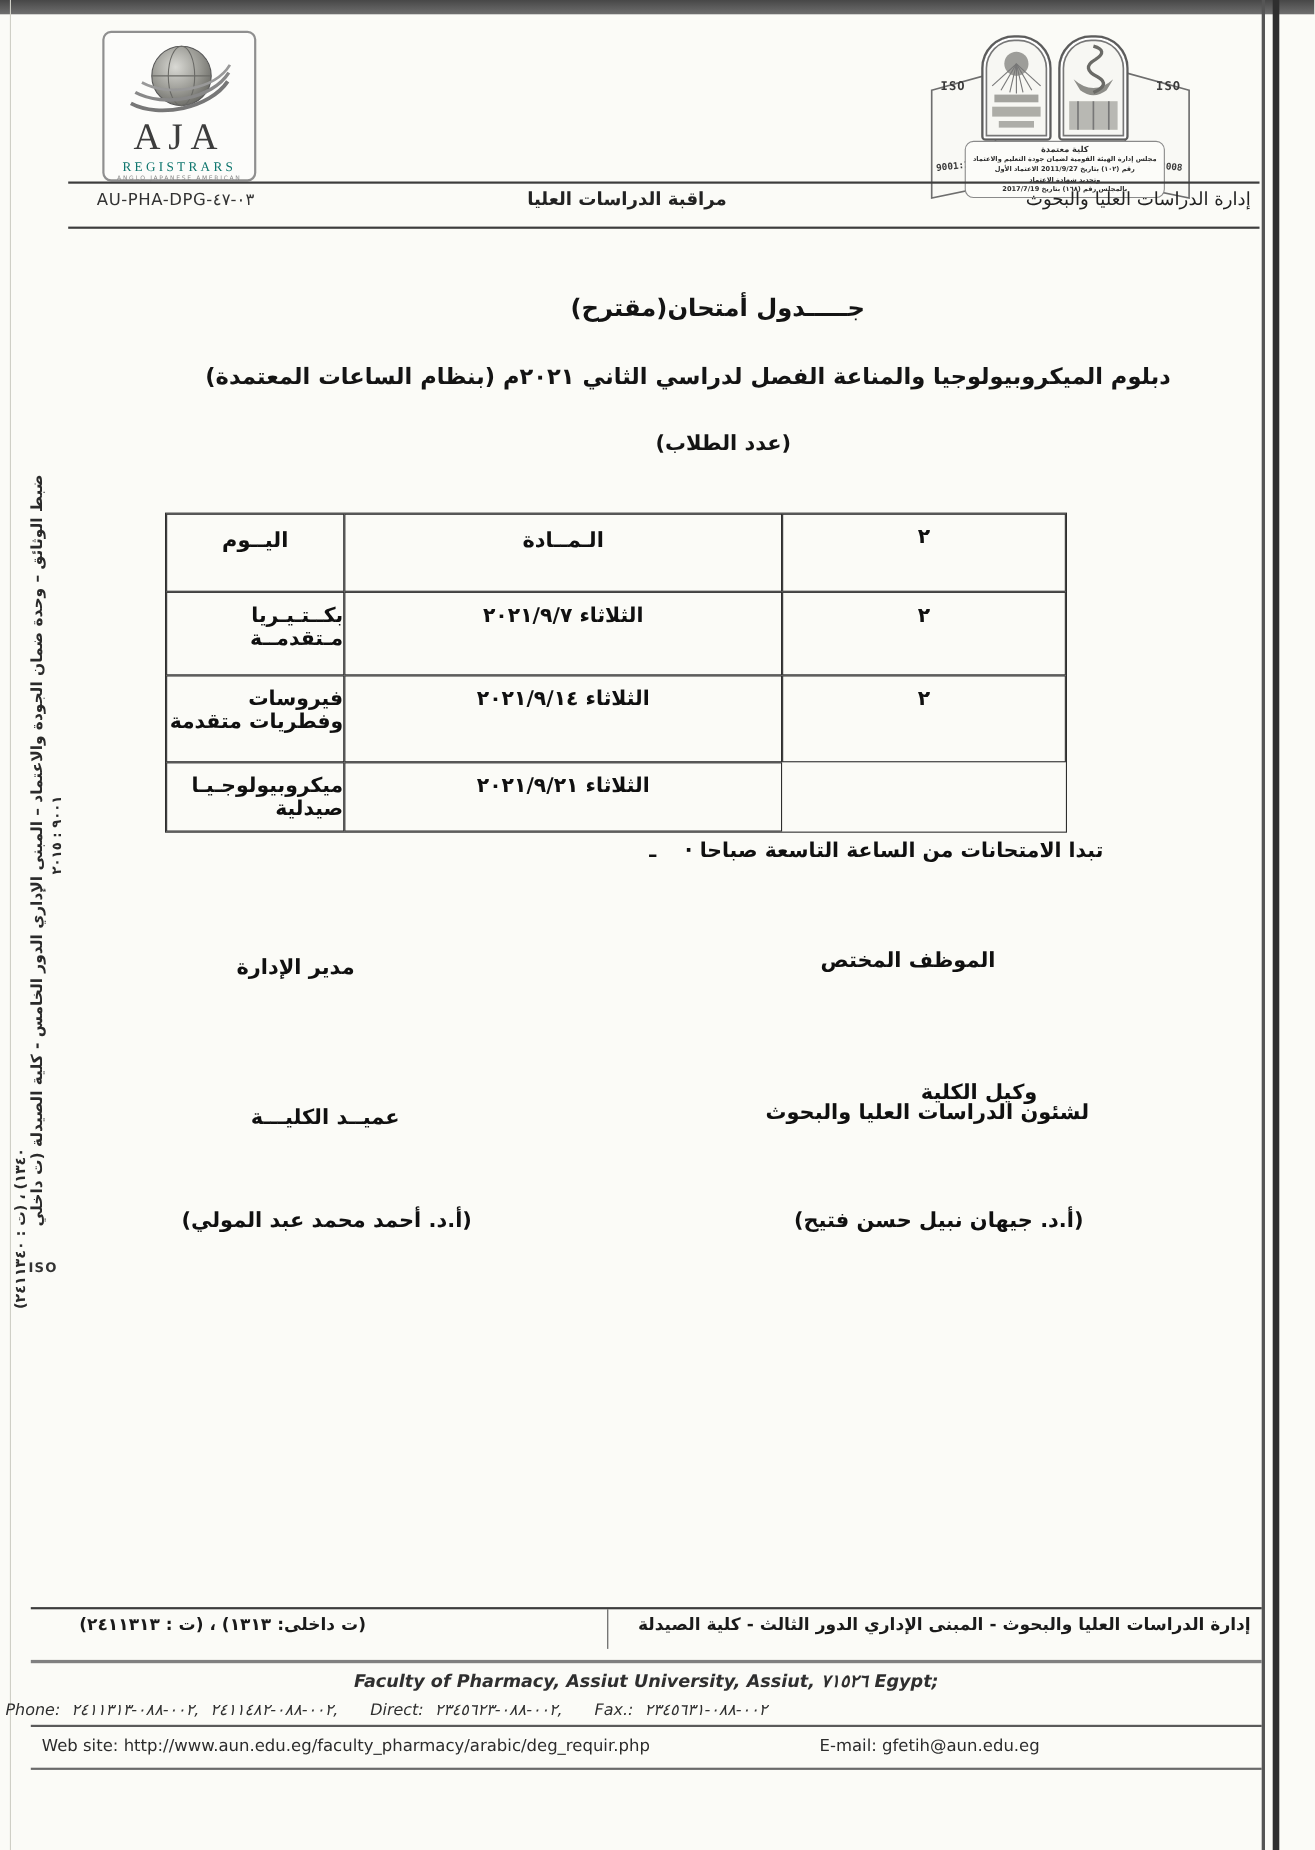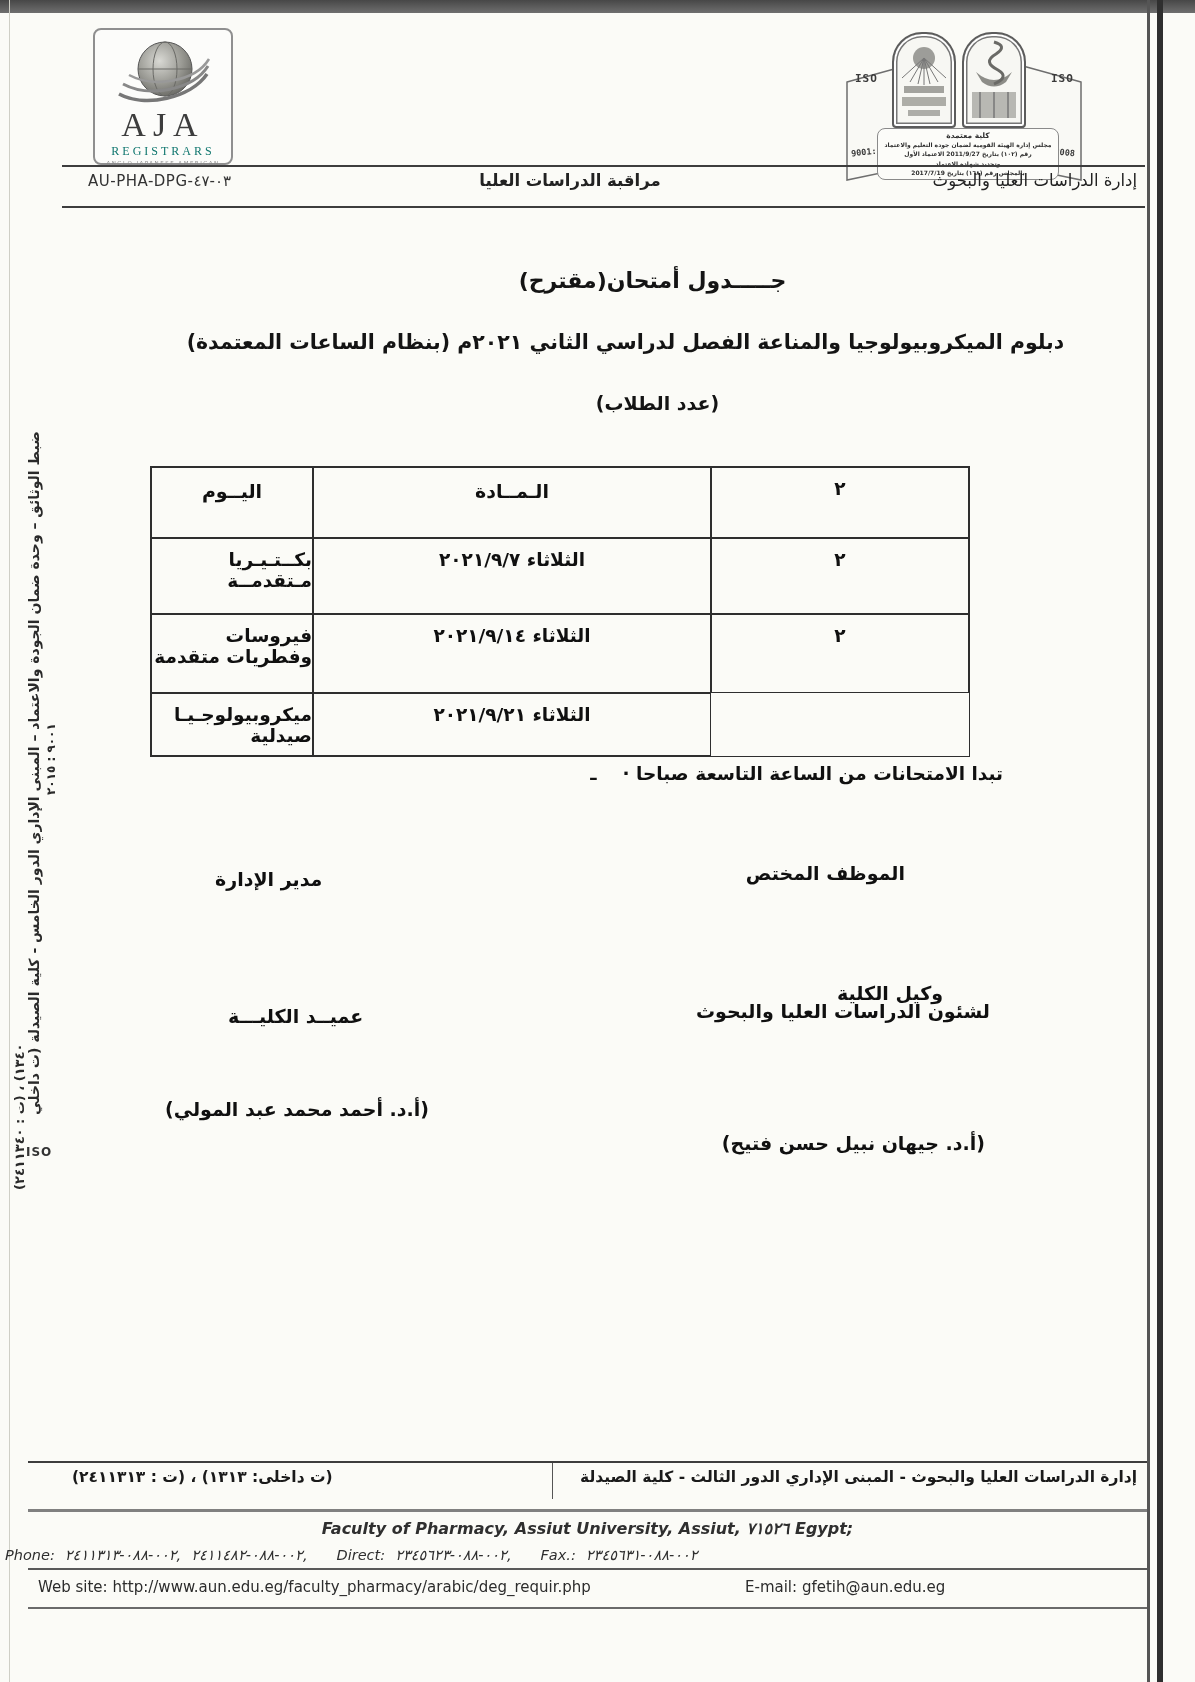--- a/index.html
+++ b/index.html
@@ -163,21 +163,21 @@
 <div class="abs note">
   <span>ـ</span>
   <span class="txt">تبدا الامتحانات من الساعة التاسعة صباحا ·</span>
 </div>
 
 <div class="abs sig" style="right:290px;top:862px;">الموظف المختص</div>
 <div class="abs sig" style="left:215px;top:868px;">مدير الإدارة</div>
 <div class="abs sig" style="right:252px;top:950px;margin-top:32px;">وكيل الكلية</div>
 <div class="abs sig" style="right:205px;top:1000px;">لشئون الدراسات العليا والبحوث</div>
 <div class="abs sig" style="left:228px;top:1005px;">عميــد الكليـــة</div>
-<div class="abs sig" style="right:210px;top:1098px;margin-top:34px;">(أ.د. جيهان نبيل حسن فتيح)</div>
+<div class="abs sig" style="right:210px;top:1098px;">(أ.د. جيهان نبيل حسن فتيح)</div>
 <div class="abs sig" style="left:165px;top:1098px;">(أ.د. أحمد محمد عبد المولي)</div>
 
 <div class="abs v-text" style="left:26px;top:1115px;font-size:14px;">ضبط الوثائق – وحدة ضمان الجودة والاعتماد – المبنى الإداري الدور الخامس - كلية الصيدلة (ت داخلي</div>
 <div class="abs v-text" style="left:12px;top:1190px;font-size:13px;">١٣٤٠) ، (ت : ٢٤١١٣٤٠)</div>
 <div class="abs v-text" style="left:44px;top:795px;font-size:12px;">٩٠٠١ : ٢٠١٥</div>
 <div class="abs" style="left:26px;top:1145px;font-size:12px;font-weight:bold;letter-spacing:1px;color:#333;">ISO</div>
 
 <div class="abs rule" style="left:28px;top:1461px;width:1119px;height:1.5px;"></div>
 <div class="abs foot-ar" style="right:58px;top:1468px;">إدارة الدراسات العليا والبحوث - المبنى الإداري الدور الثالث - كلية الصيدلة</div>
 <div class="abs" style="left:552px;top:1463px;width:1px;height:36px;background:#555;"></div>

